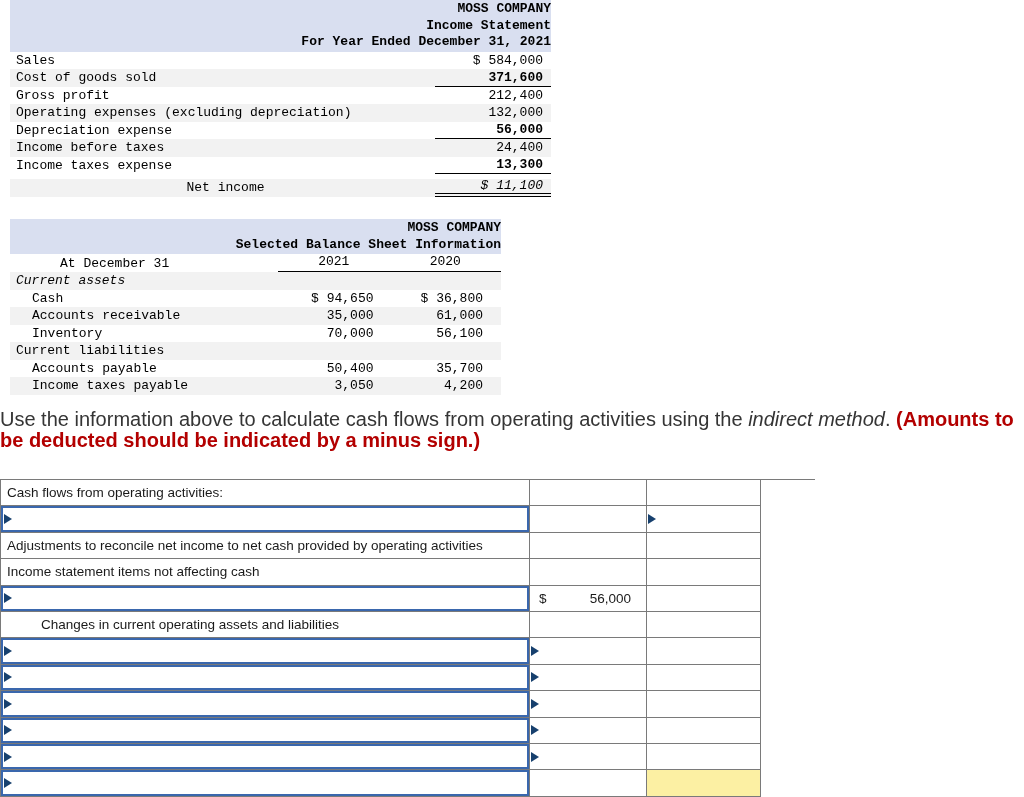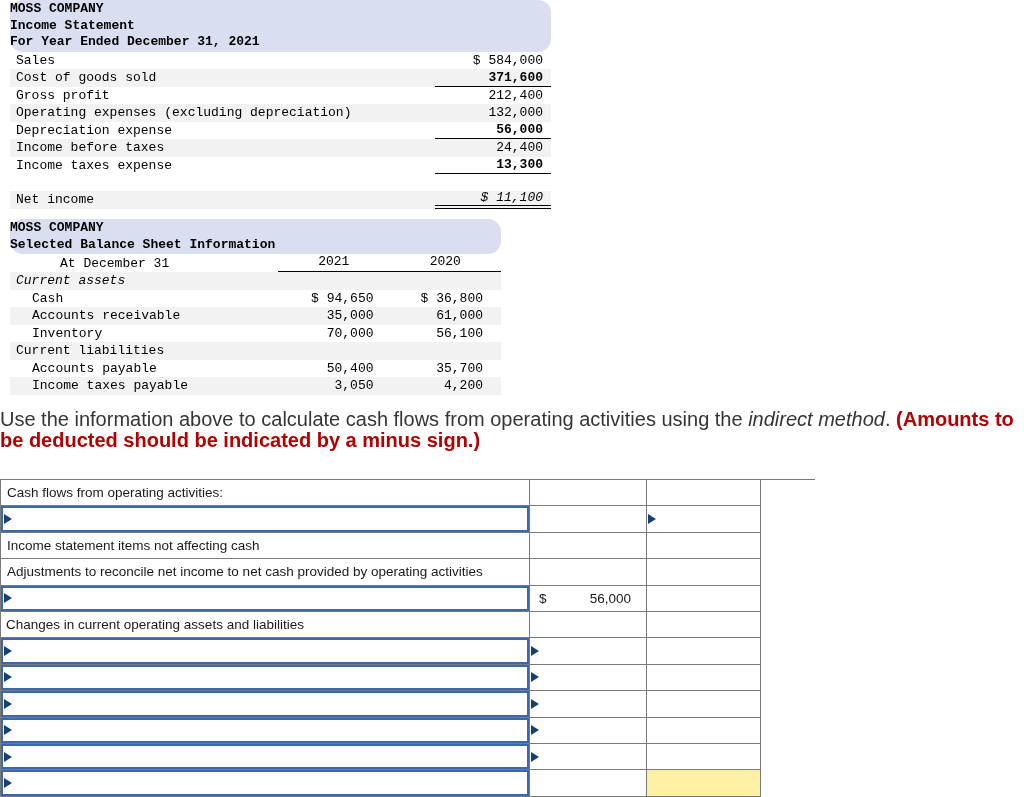--- a/index.html
+++ b/index.html
@@ -12,27 +12,27 @@
   
   .stmt {
     position:absolute; left:10px; color:#000;
     font-family:"Liberation Mono", monospace; font-size:13px;
   }
   #income-statement { top:0; width:541px; }
   #balance-sheet    { top:219px; width:491px; }
 
   .stmt-header {
     background:var(--table-header-fill, #d9dff0);
-    text-align:left; font-weight:bold; padding:1px 0;border-radius:13px;
+    text-align:right; font-weight:bold; padding:1px 0;
   }
   .stmt-header div { line-height:16.5px; white-space:pre; }
 
   .is-row, .bs-row { display:flex; align-items:center; height:17.5px; white-space:pre; }
   .is-row.shade, .bs-row.shade { background:var(--row-shade, #f2f2f2); }
-  .is-row.gap { margin-top:17px; }
+  .is-row.gap { margin-top:5px;text-align:center; }
 
   .is-label { flex:1; padding-left:6px; }
   .is-amount {
     width:116px; height:100%;
     display:flex; align-items:center; justify-content:flex-end;
     padding-right:8px;
   }
   .u-single { border-bottom:1px solid #000;font-weight:bold; }
   .u-double { border-bottom:4px double #000;font-style:italic; }
 
@@ -149,47 +149,47 @@
           <span class="tri"></span>
         </div>
       </div>
       <div class="ws-cell ws-mid"></div>
       <div class="ws-cell ws-right">
         <span class="tri"></span>
       </div>
     </div>
     <div class="ws-row">
       <div class="ws-cell ws-left">
+        <span class="ws-label" style="padding-left: 6px;">Adjustments to reconcile net income to net cash provided by operating activities</span>
+      </div>
+      <div class="ws-cell ws-mid"></div>
+      <div class="ws-cell ws-right"></div>
+    </div>
+    <div class="ws-row">
+      <div class="ws-cell ws-left">
         <span class="ws-label" style="padding-left: 6px;">Income statement items not affecting cash</span>
-      </div>
-      <div class="ws-cell ws-mid"></div>
-      <div class="ws-cell ws-right"></div>
-    </div>
-    <div class="ws-row">
-      <div class="ws-cell ws-left">
-        <span class="ws-label" style="padding-left: 6px;">Adjustments to reconcile net income to net cash provided by operating activities</span>
       </div>
       <div class="ws-cell ws-mid"></div>
       <div class="ws-cell ws-right"></div>
     </div>
     <div class="ws-row">
       <div class="ws-cell ws-left">
         <div class="input-box">
           <span class="tri"></span>
         </div>
       </div>
       <div class="ws-cell ws-mid filled">
         <span>$</span>
         <span>56,000</span>
       </div>
       <div class="ws-cell ws-right"></div>
     </div>
     <div class="ws-row">
       <div class="ws-cell ws-left">
-        <span class="ws-label" style="padding-left: 5px;">Changes in current operating assets and liabilities</span>
+        <span class="ws-label" style="padding-left: 40px;">Changes in current operating assets and liabilities</span>
       </div>
       <div class="ws-cell ws-mid"></div>
       <div class="ws-cell ws-right"></div>
     </div>
     <div class="ws-row">
       <div class="ws-cell ws-left">
         <div class="input-box">
           <span class="tri"></span>
         </div>
       </div>

